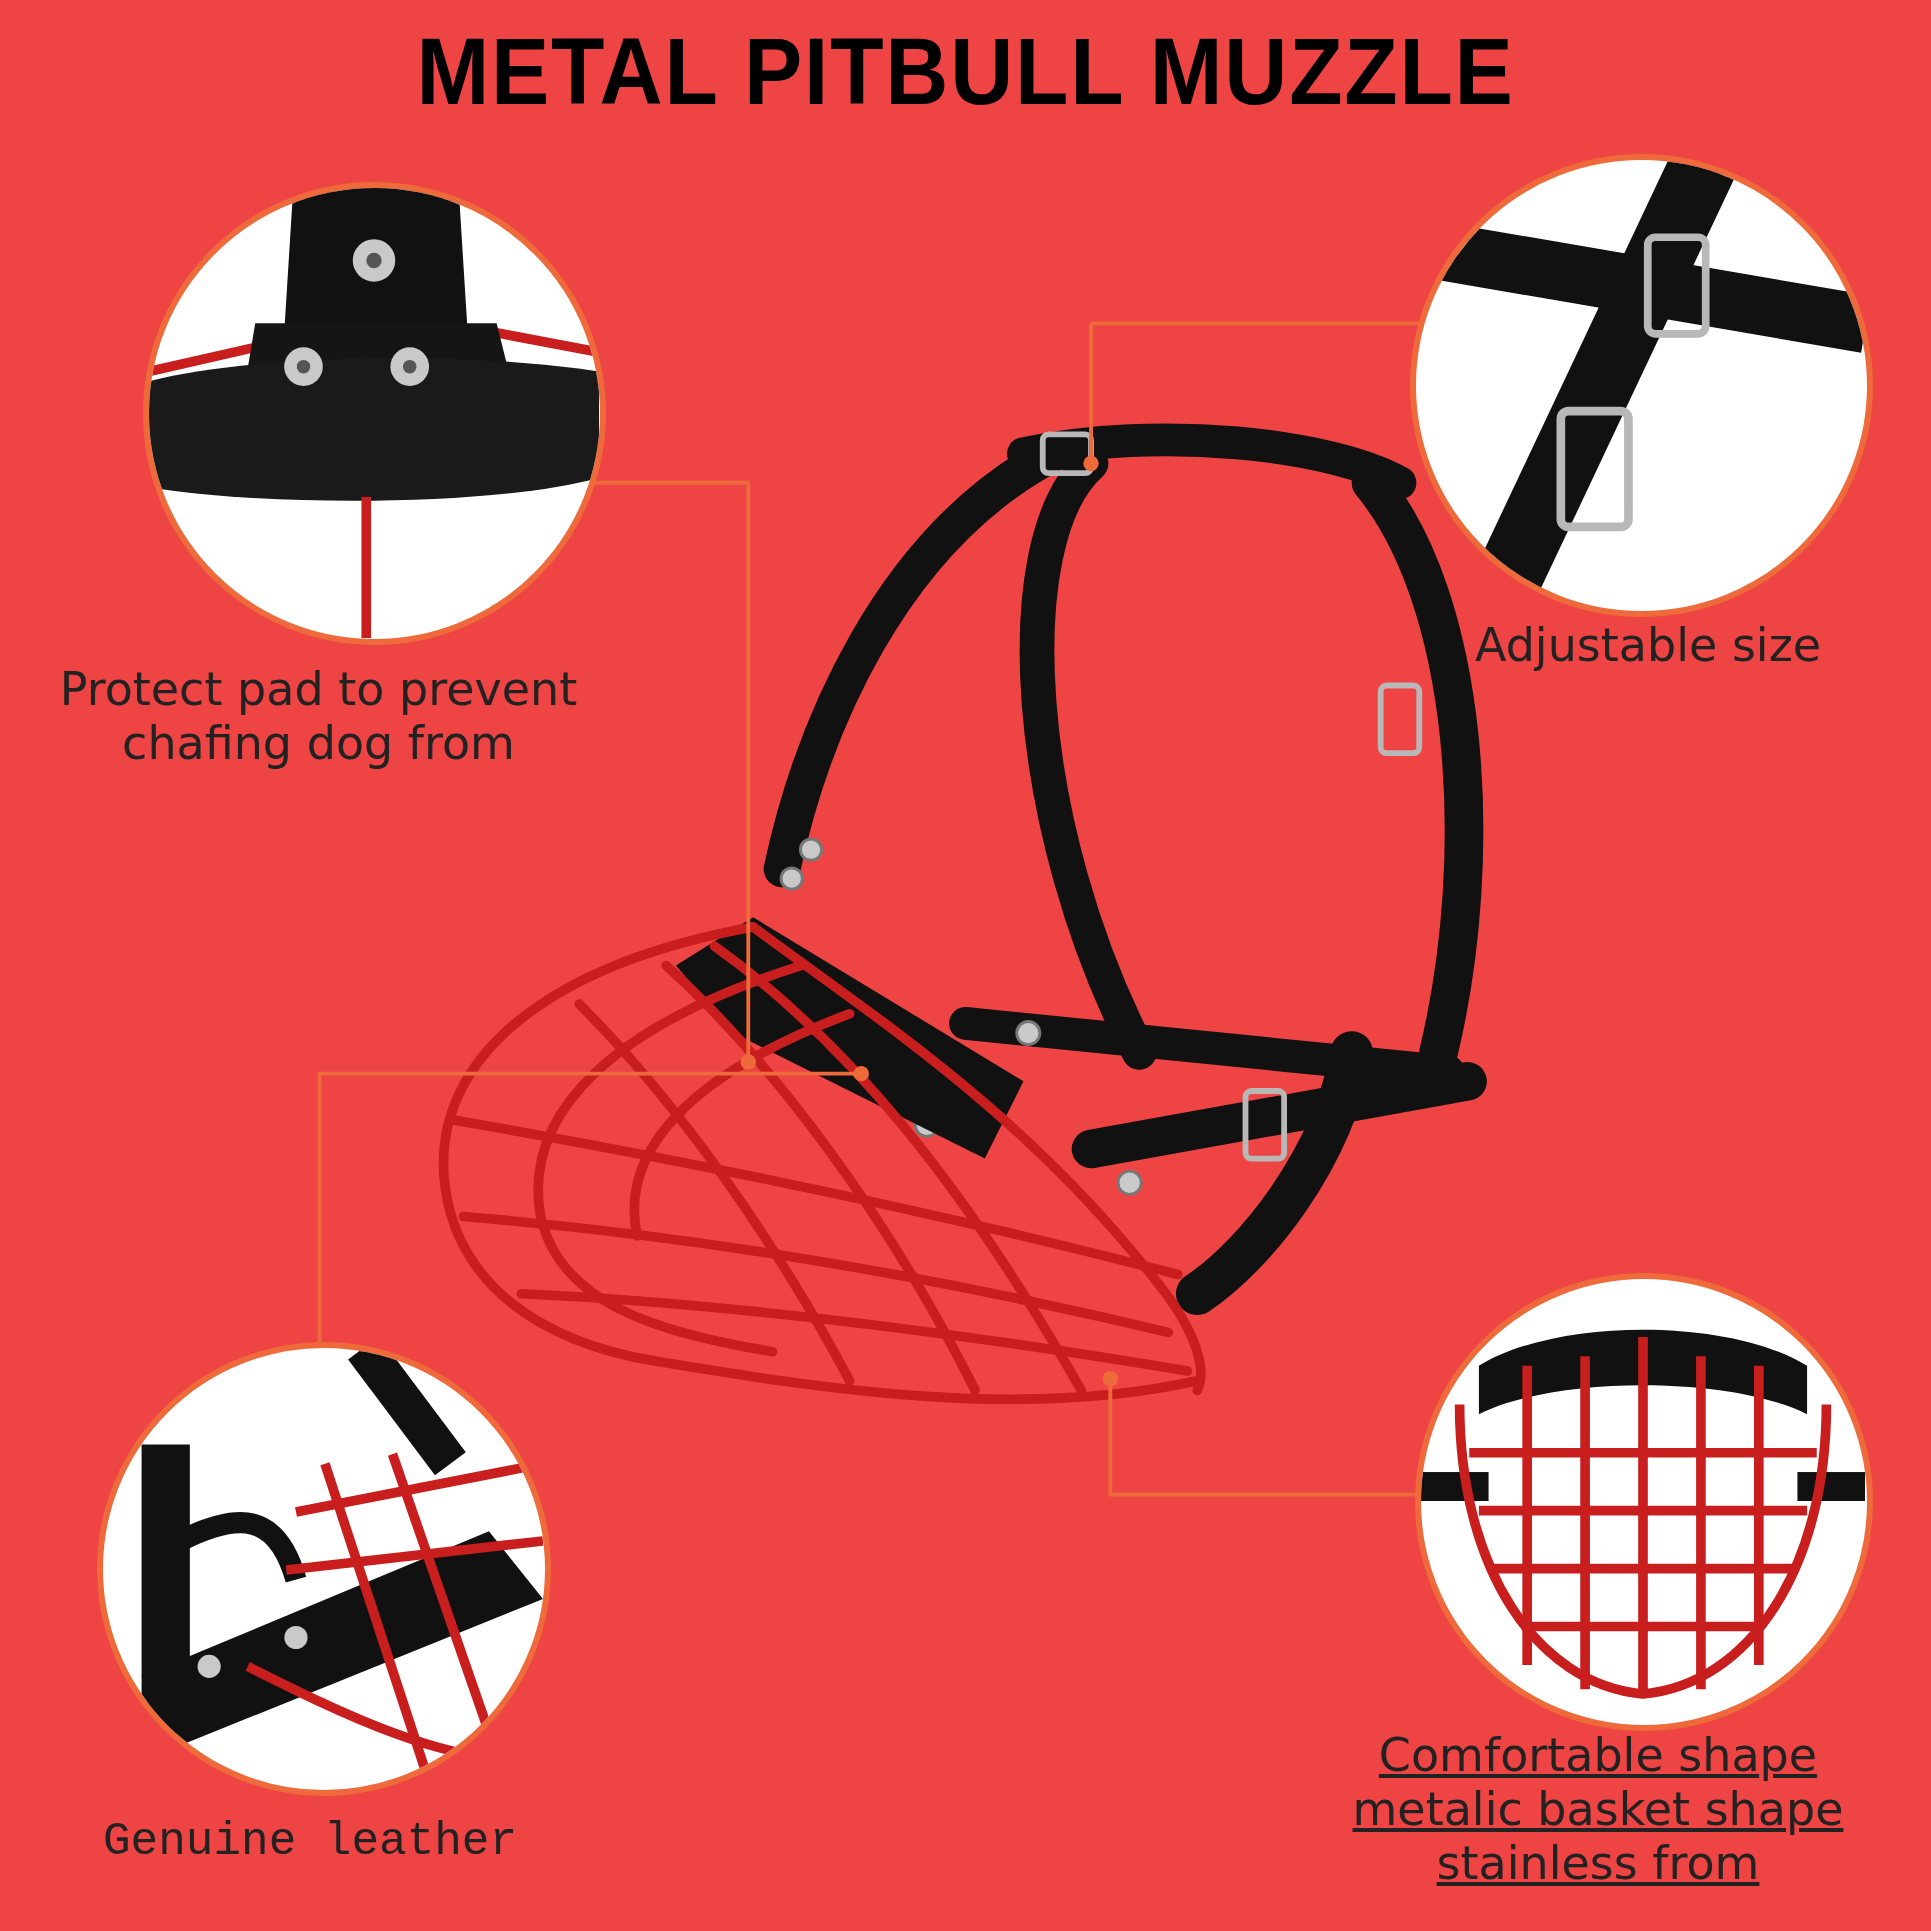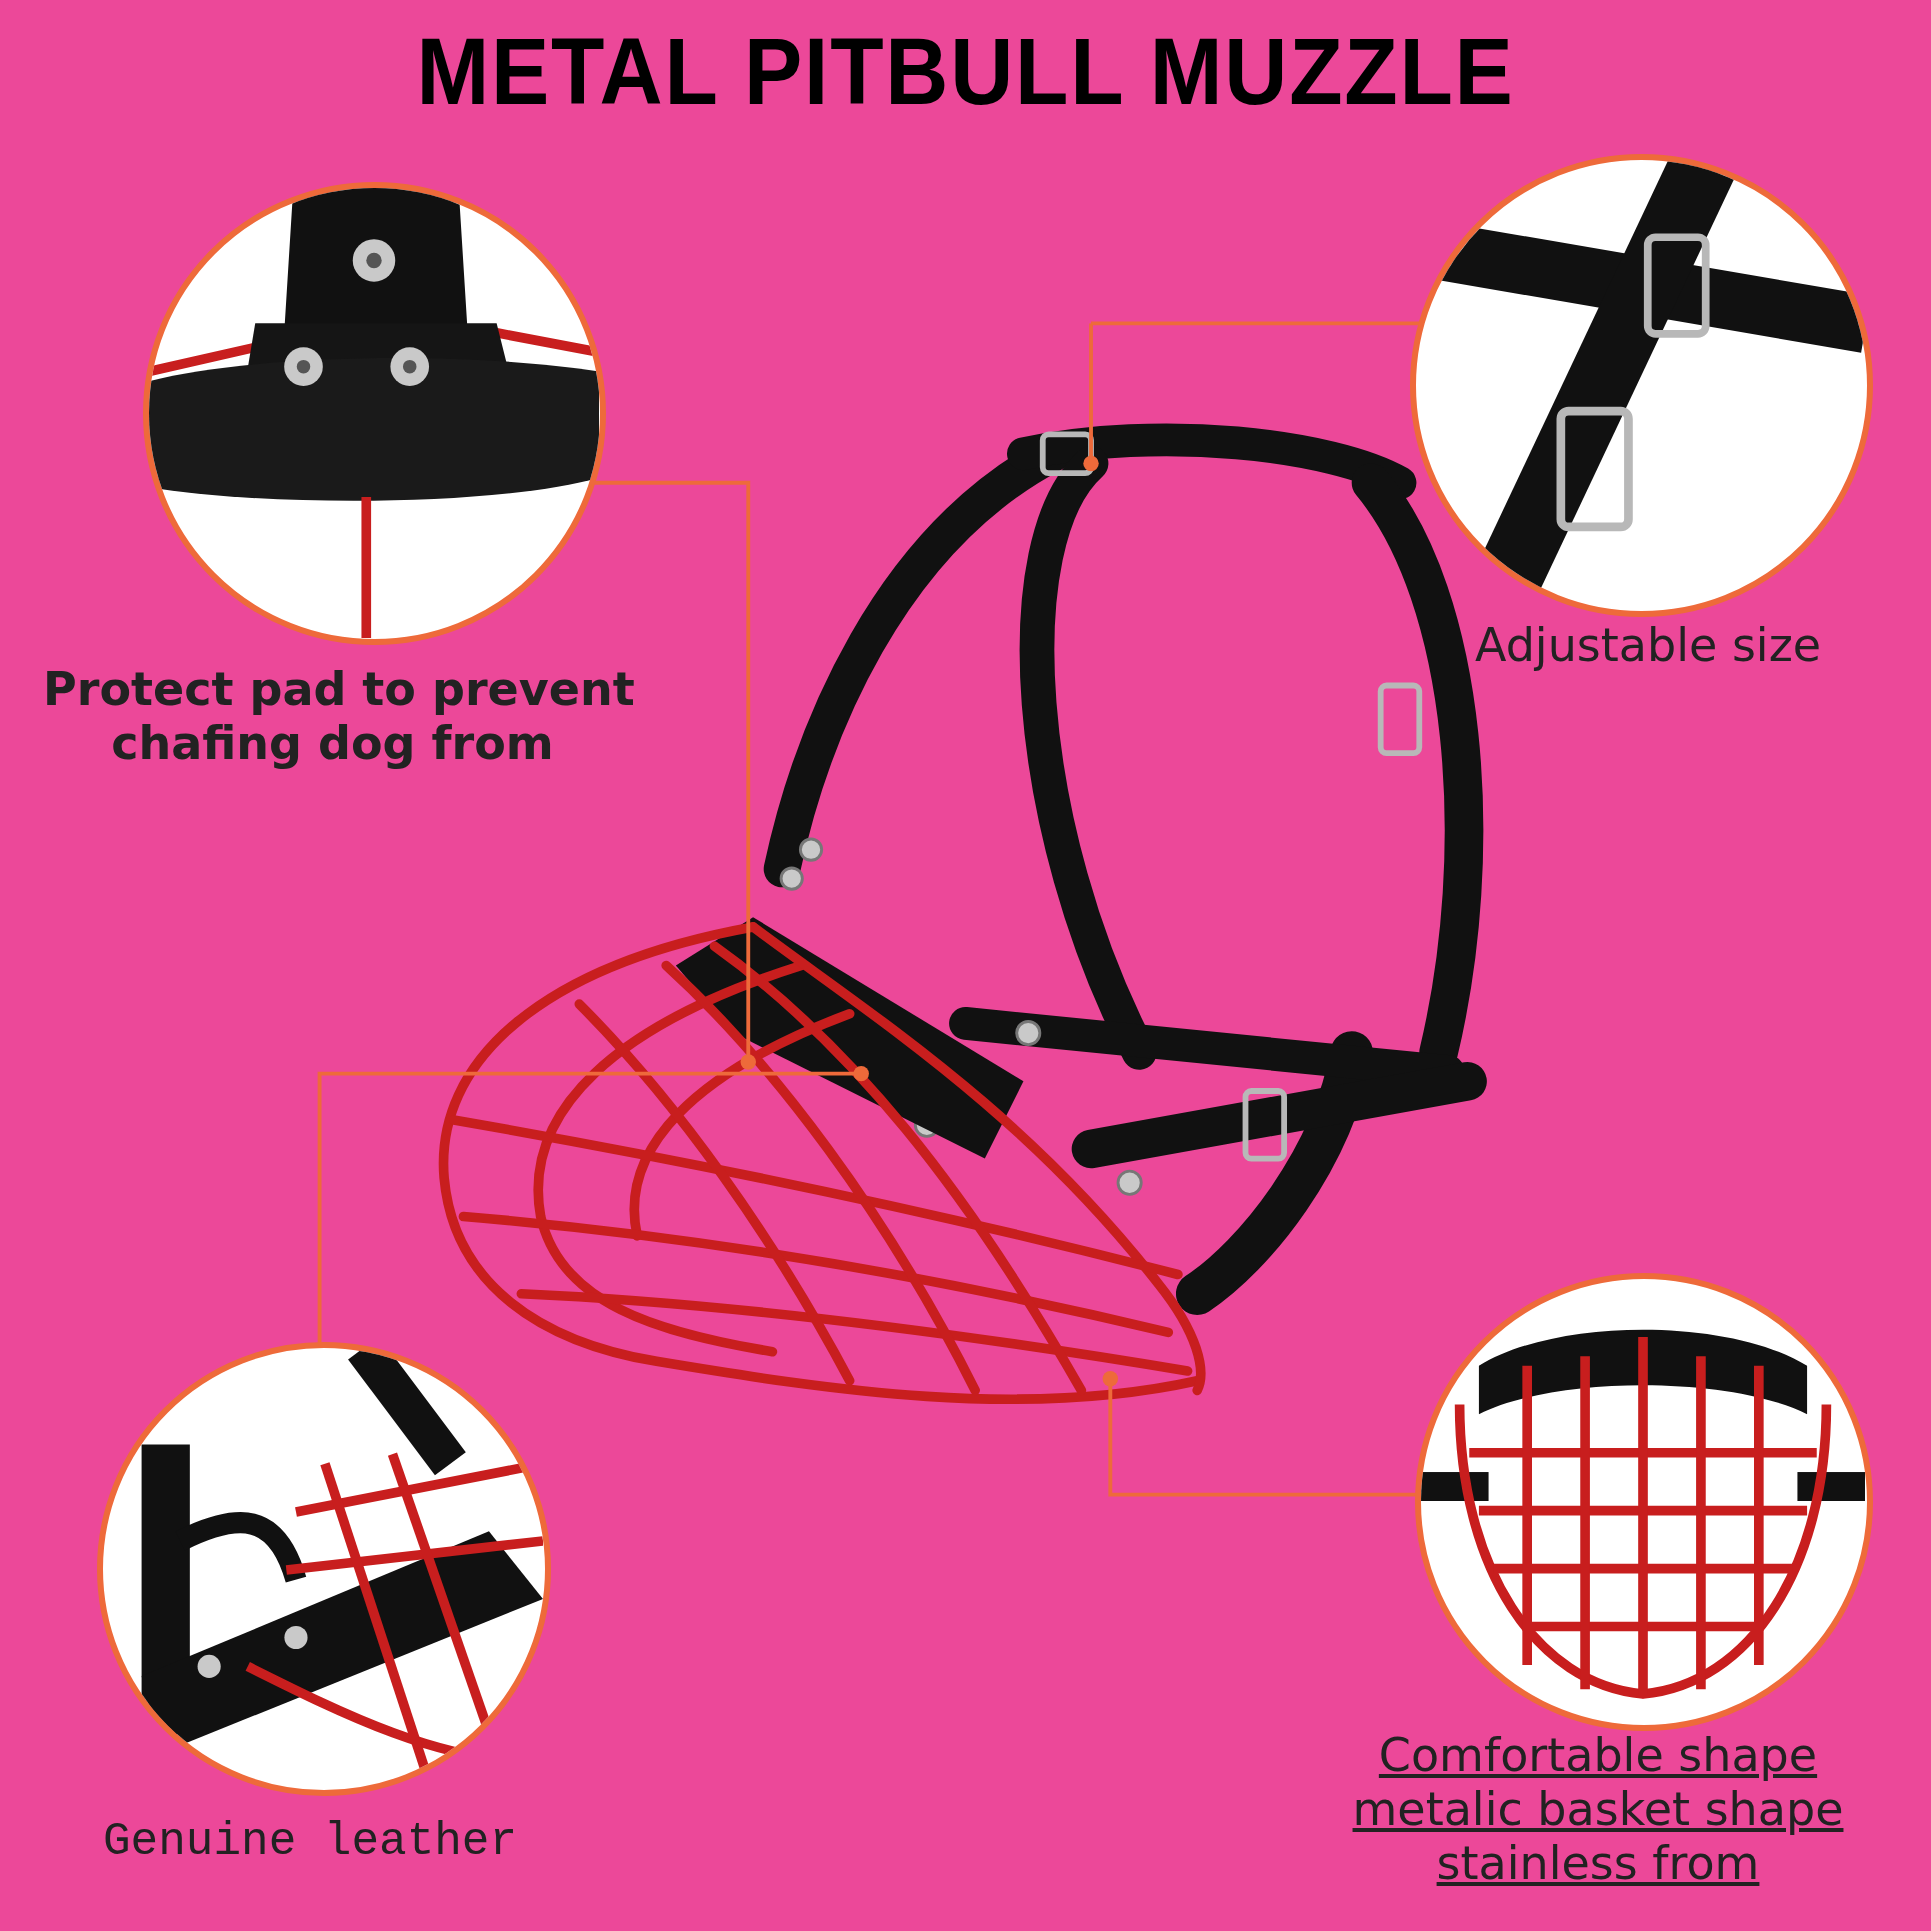--- a/index.html
+++ b/index.html
@@ -1,18 +1,18 @@
 <!DOCTYPE html>
 <html><head>
 <meta charset="utf-8">
 <style>
   html, body { margin: 0; padding: 0; background: #ffffff; }
   #stage {
     position: relative; width: 1931px; height: 1931px; overflow: hidden;
-    background: #ec4899; font-family: "DejaVu Sans", sans-serif; color: #222222;
+    background: #ef4444; font-family: "DejaVu Sans", sans-serif; color: #222222;
   }
   .title {
     position: absolute; left: 0; top: 17.4px; width: 1931px; text-align: center;
     font-family: "Liberation Sans", sans-serif; font-weight: 700;
     font-size: 95px; letter-spacing: 1.9px; color: #000000;
     transform: scaleX(0.92); transform-origin: center;
   }
   .label {
     position: absolute; font-size: 46px; line-height: 54px; color: #222222;
     font-family: "DejaVu Sans", sans-serif; white-space: nowrap;
@@ -96,21 +96,21 @@
       <path d="M0 200 C 120 170, 340 170, 466 190 L 466 300 C 360 330, 120 330, 0 310 Z" fill="#1a1a1a"></path>
       <circle cx="233" cy="75" r="22" fill="#C9C9C9"></circle>
         <circle cx="233" cy="75" r="8" fill="#555"></circle>
       <circle cx="160" cy="185" r="20" fill="#C9C9C9"></circle>
         <circle cx="160" cy="185" r="7" fill="#555"></circle>
       <circle cx="270" cy="185" r="20" fill="#C9C9C9"></circle>
         <circle cx="270" cy="185" r="7" fill="#555"></circle>
       <path d="M225 320 L 225 466" stroke="#C81E1E" stroke-width="10"></path>
     </svg>
   </div>
-  <div class="label center" style="left:43px; top:662px; width:579px;font-weight:bold;">
+  <div class="label center" style="left:29px; top:662px; width:579px;">
     <div>Protect pad to prevent</div>
     <div>chafing dog from</div>
   </div>
 
   <div class="circle" style="left:1410px; top:154px; width:463px; height:463px;">
     <svg width="450" height="450" viewBox="0 0 466 466">
       <path d="M0 90 L 466 170" stroke="#111" stroke-width="60"></path>
       <path d="M300 0 L 80 466" stroke="#111" stroke-width="70"></path>
       <rect x="240" y="80" width="60" height="100" rx="8" fill="none" stroke="#B8B8B8" stroke-width="8"></rect>
       <rect x="150" y="260" width="70" height="120" rx="8" fill="none" stroke="#B8B8B8" stroke-width="9"></rect>

